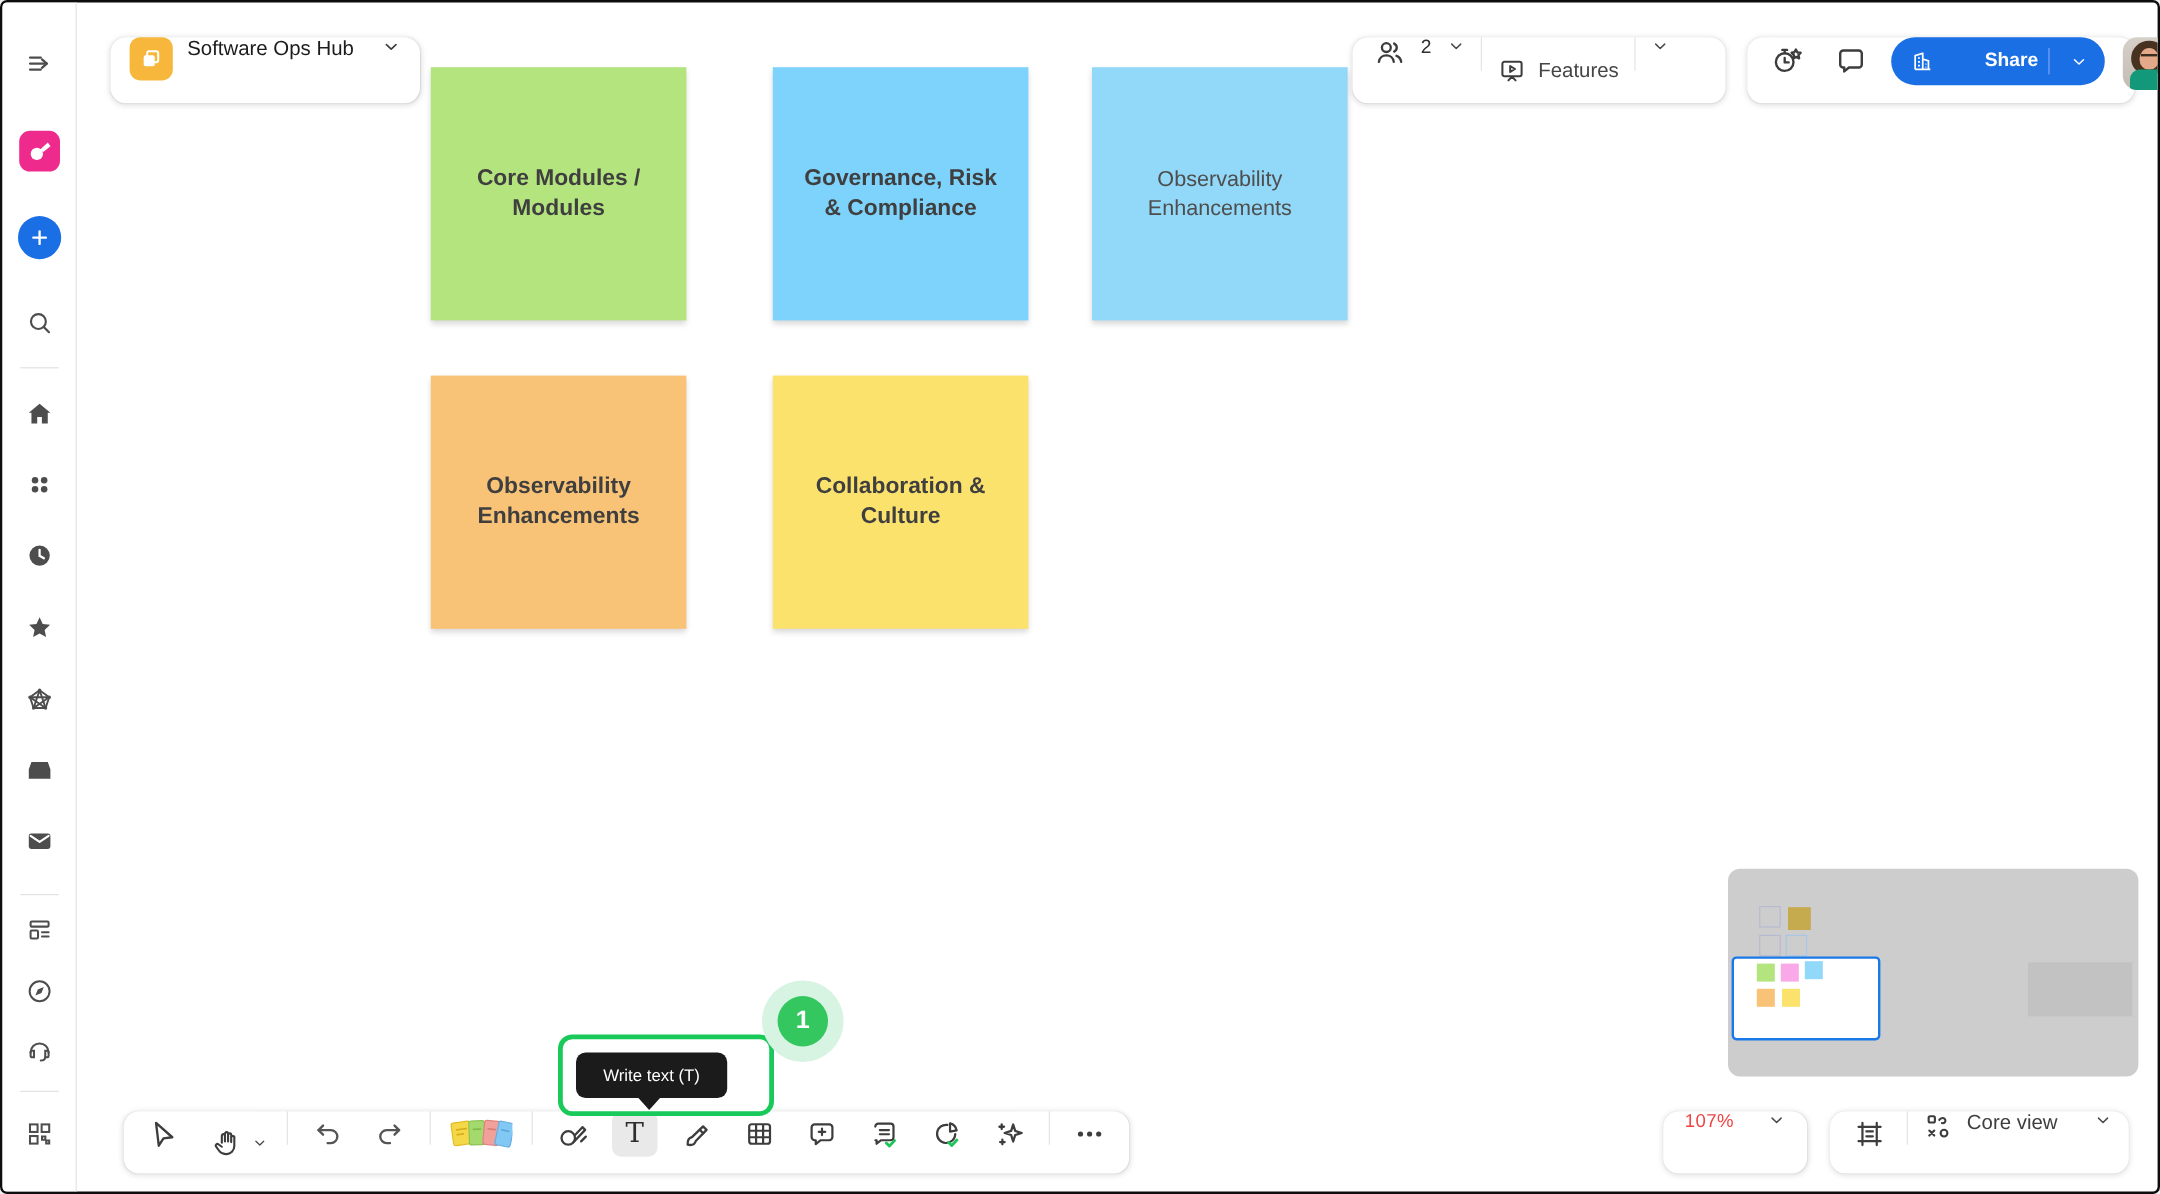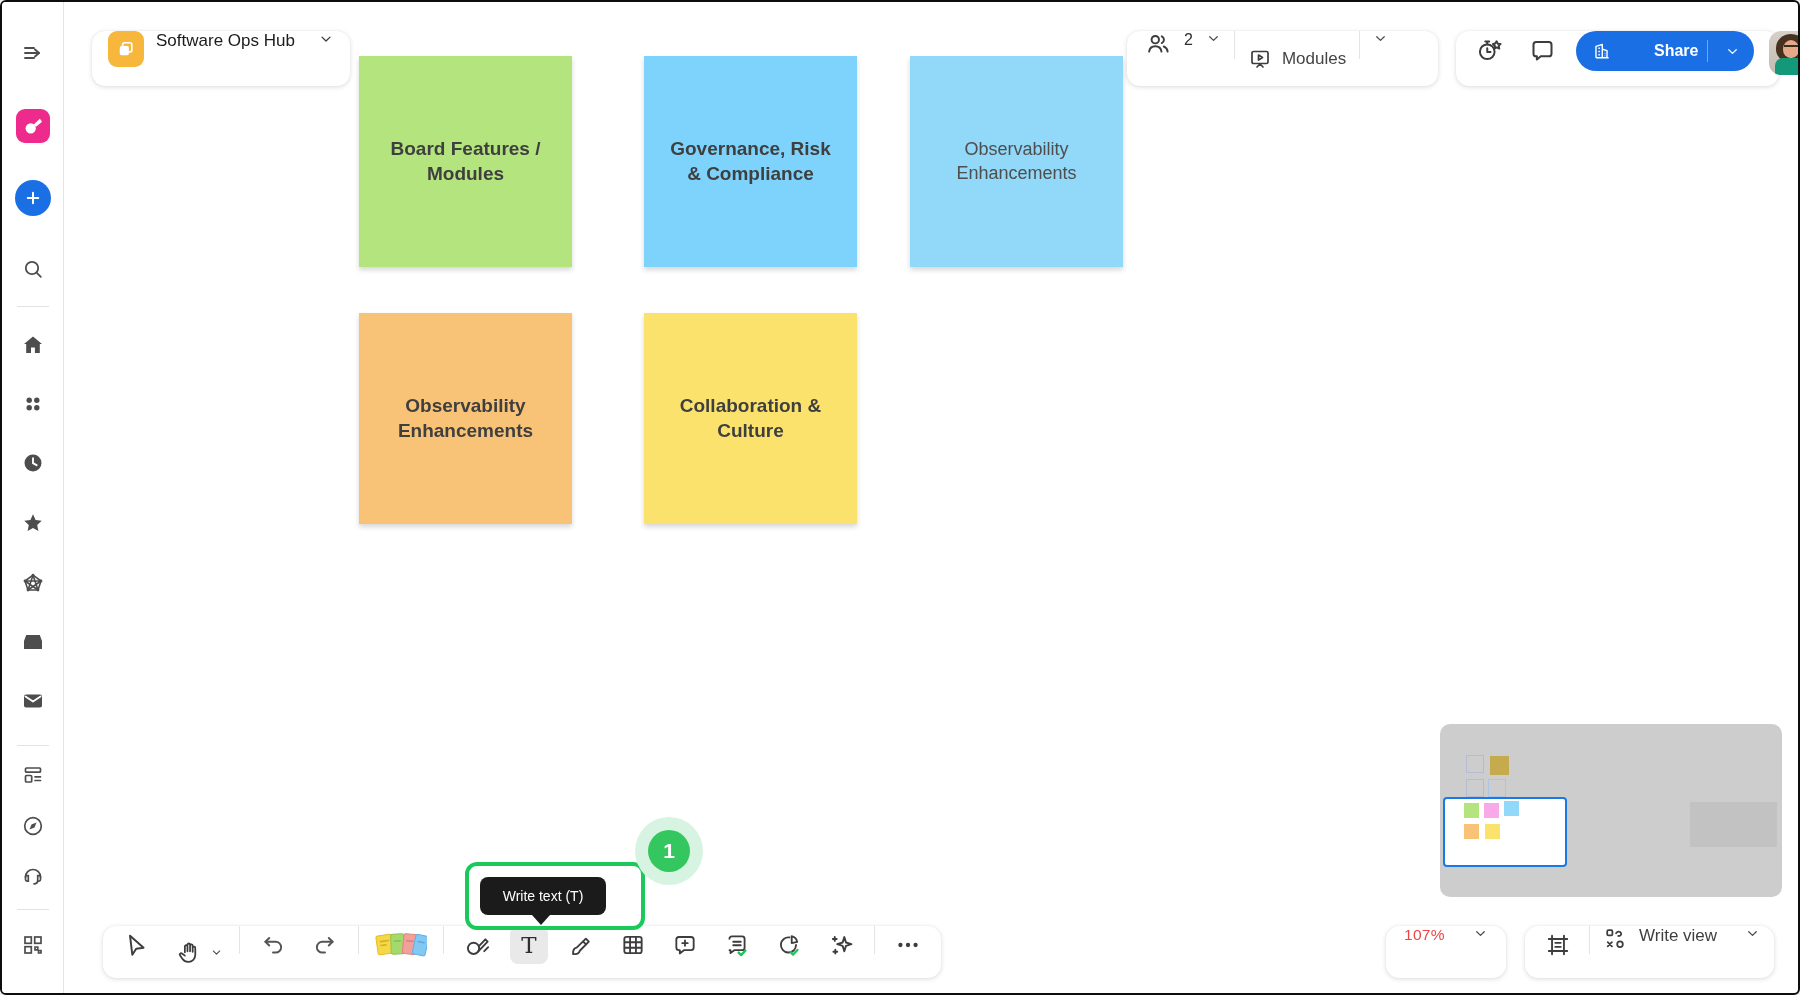--- a/index.html
+++ b/index.html
@@ -114,21 +114,21 @@
     <symbol id="chev" viewBox="0 0 24 24">
         <path d="M6 9.2 12 15l6-5.8" fill="none" stroke="currentColor" stroke-width="2" stroke-linecap="round" stroke-linejoin="round"></path>
       </symbol>
   </defs>
 </svg>
 
 <div id="app">
 
   <div id="canvas">
     <div class="sticky" id="sticky-0" style="background-color: rgb(180, 228, 126);">
-        <span>Board Features / Modules</span>
+        <span>Core Modules / Modules</span>
       </div>
     <div class="sticky" id="sticky-1" style="background-color: #7dd3fc;">
         <span>Governance, Risk &amp; Compliance</span>
       </div>
     <div class="sticky regular" id="sticky-2" style="background-color: rgb(146, 216, 248);">
         <span>Observability Enhancements</span>
       </div>
     <div class="sticky" id="sticky-3" style="background-color: rgb(248, 195, 118);">
         <span>Observability Enhancements</span>
       </div>
@@ -268,21 +268,21 @@
     <span class="collab-count">2</span>
     <svg width="15" height="15" style="color:#4a4a4a">
         <use href="#chev"></use>
       </svg>
     <div class="vdiv"></div>
     <button class="present-btn" style="all:unset;display:flex;align-items:center;gap:10px;cursor:pointer">
       <svg width="24" height="24" viewBox="0 0 24 24" fill="none" stroke="#3d3d3d" stroke-width="1.7" stroke-linecap="round" stroke-linejoin="round">
           <rect x="4" y="4.5" width="16" height="12" rx="1.6"></rect>
           <path d="m10.5 8 4 2.5-4 2.5zM9 20l3-3 3 3"></path>
         </svg>
-      <span class="present-label">Modules</span>
+      <span class="present-label">Features</span>
     </button>
     <div class="vdiv"></div>
     <svg width="15" height="15" style="color:#4a4a4a">
         <use href="#chev"></use>
       </svg>
   </div>
 
   <div class="pill" id="actions-pill">
     <div class="tool">
       <svg width="28" height="28" viewBox="0 0 24 24" fill="none" stroke="#3d3d3d" stroke-width="1.7" stroke-linecap="round" stroke-linejoin="round">
@@ -449,21 +449,21 @@
           <path d="M6.5 3.5v17M17.5 3.5v17M3.5 6.5h17M3.5 17.5h17M9.5 10h5M9.5 13.8h5"></path>
         </svg>
     </div>
     <div class="vdiv"></div>
     <svg width="25" height="25" viewBox="0 0 24 24" fill="none" stroke="#3d3d3d" stroke-width="1.7" stroke-linecap="round" stroke-linejoin="round">
         <rect x="5" y="4" width="5" height="5" rx="1.2"></rect>
         <path d="M13.5 7c1.3-2 3.8-2 4.7-.3.8 1.6-.6 3.3-2.6 2.8"></path>
         <path d="m5.5 15.5 4 4m0-4-4 4"></path>
         <circle cx="17.3" cy="17.5" r="2.7"></circle>
       </svg>
-    <span class="view-label">Write view</span>
+    <span class="view-label">Core view</span>
     <svg width="15" height="15" style="color:#4a4a4a">
         <use href="#chev"></use>
       </svg>
   </div>
 
   <div id="minimap">
     <div class="mm-sq" id="mm-out1"></div>
     <div class="mm-sq" id="mm-olive"></div>
     <div class="mm-sq" id="mm-out2"></div>
     <div class="mm-sq" id="mm-out3"></div>

